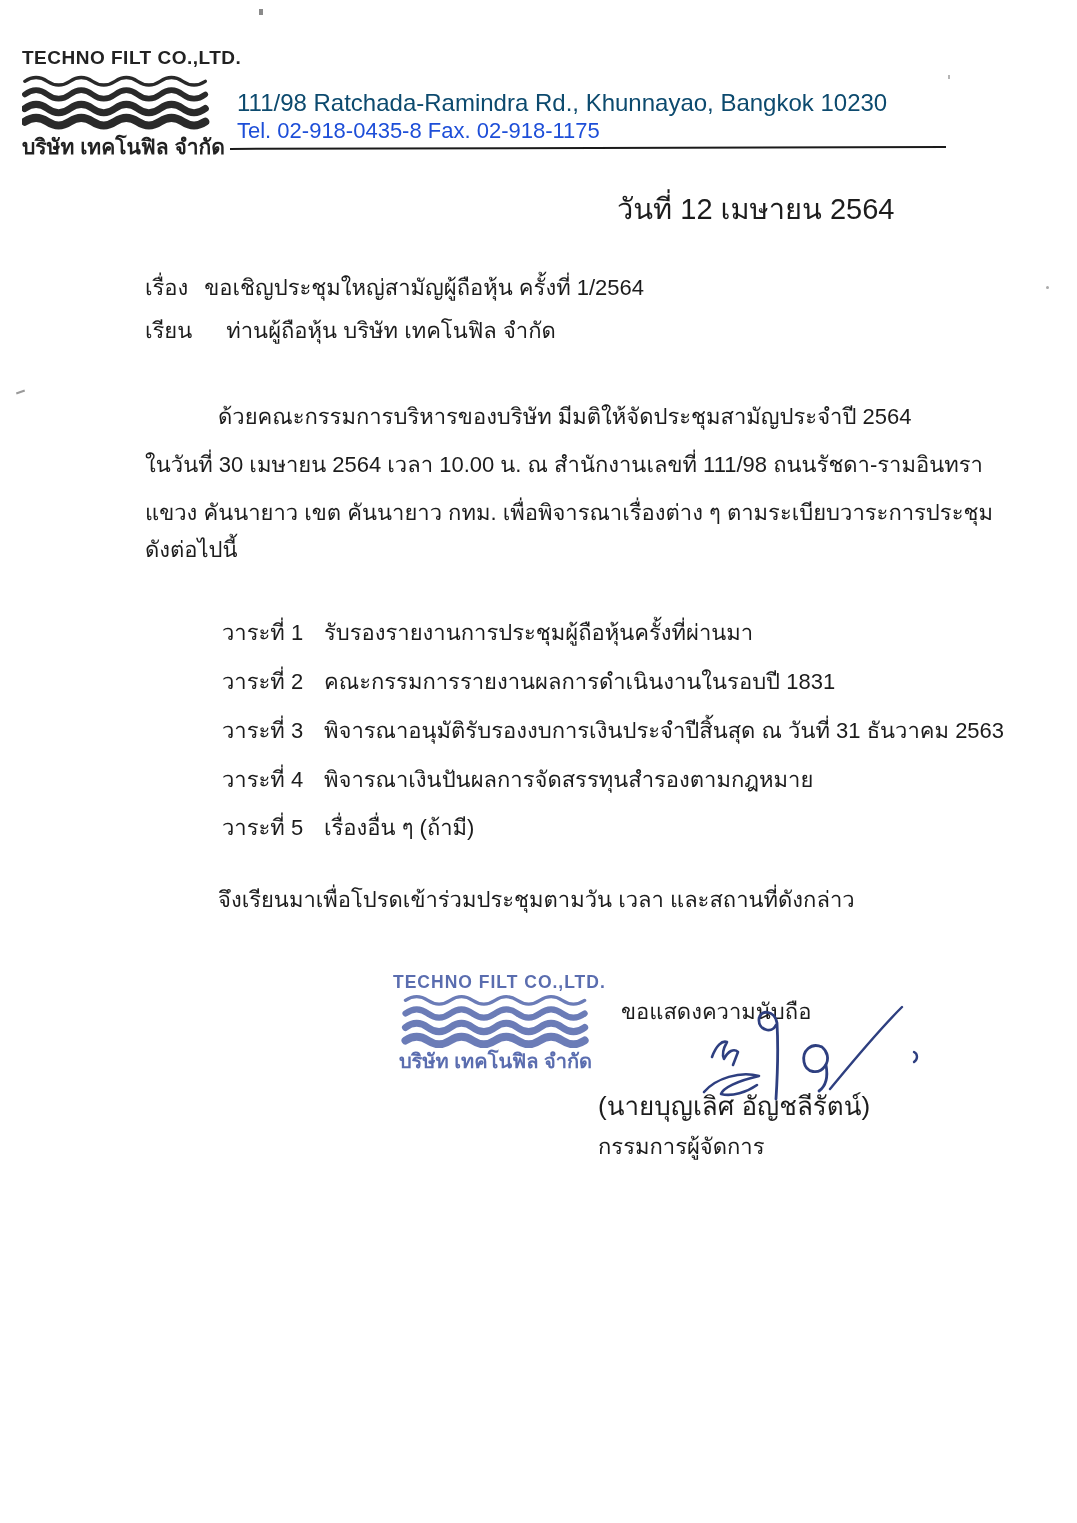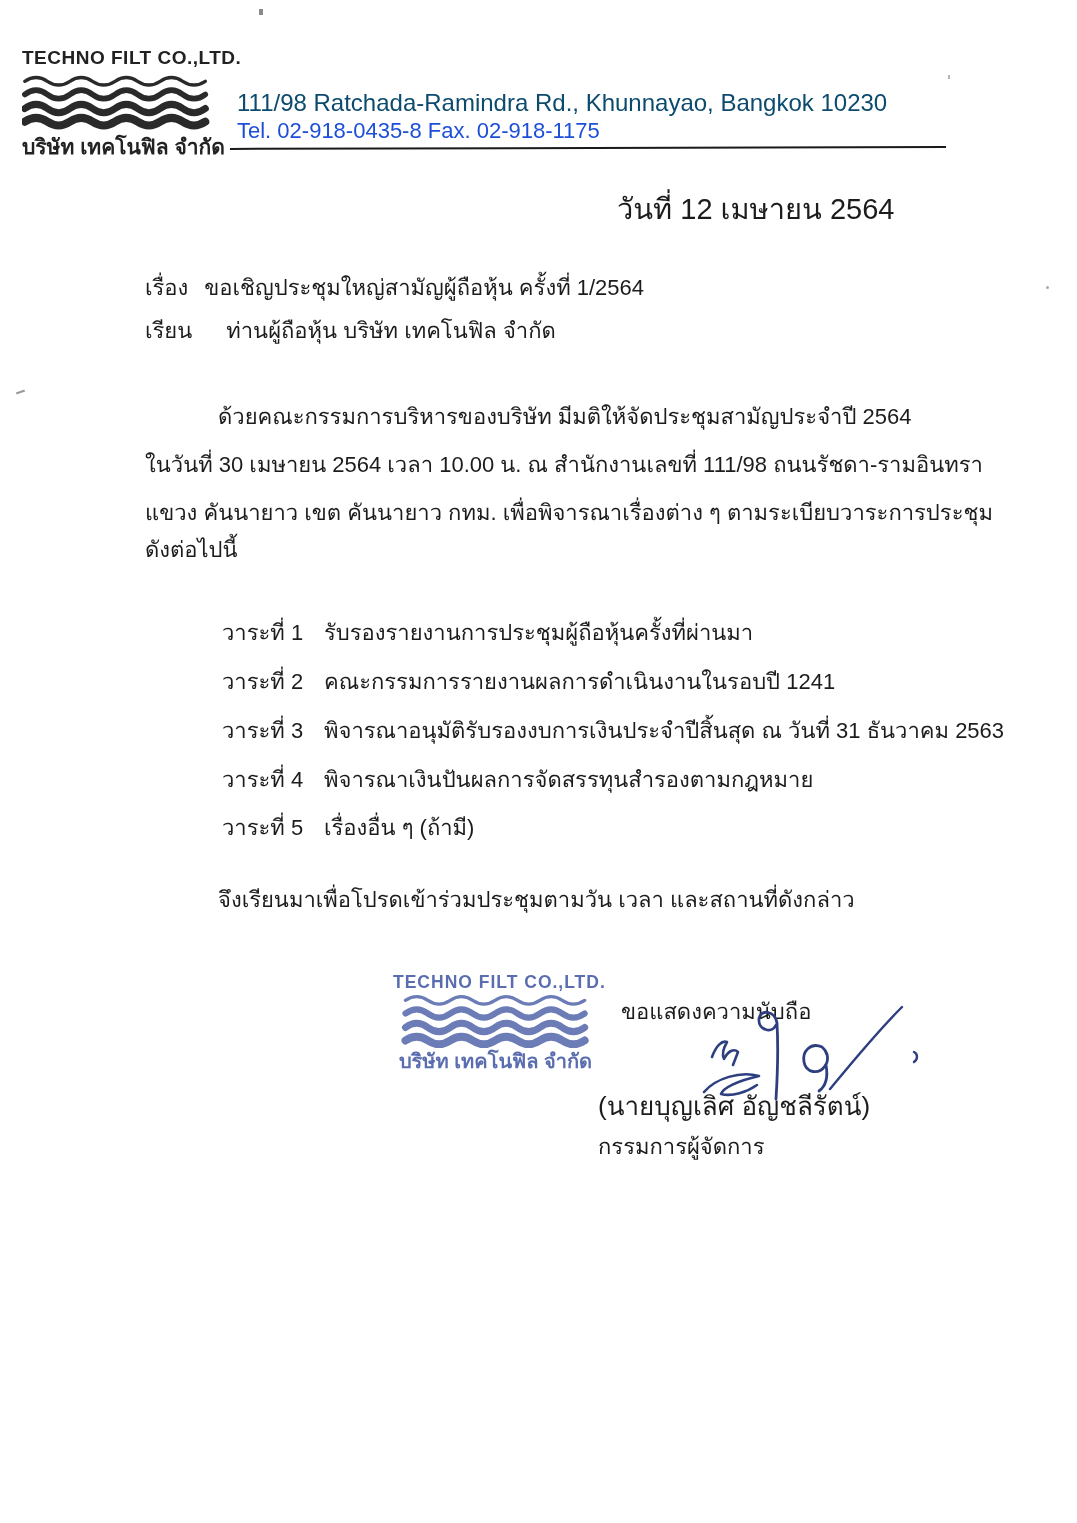--- a/index.html
+++ b/index.html
@@ -121,21 +121,21 @@
   <div class="abs body-l2">ในวันที่  30  เมษายน  2564  เวลา 10.00 น. ณ สำนักงานเลขที่  111/98 ถนนรัชดา-รามอินทรา</div>
   <div class="abs body-l3">แขวง คันนายาว เขต คันนายาว กทม.    เพื่อพิจารณาเรื่องต่าง ๆ ตามระเบียบวาระการประชุม</div>
   <div class="abs body-l4">ดังต่อไปนี้</div>
 
   <div class="abs agenda-row agenda-1">
     <span class="agenda-label">วาระที่  1</span>
     <span class="agenda-text">รับรองรายงานการประชุมผู้ถือหุ้นครั้งที่ผ่านมา</span>
   </div>
   <div class="abs agenda-row agenda-2">
     <span class="agenda-label">วาระที่  2</span>
-    <span class="agenda-text">คณะกรรมการรายงานผลการดำเนินงานในรอบปี 1241</span>
+    <span class="agenda-text">คณะกรรมการรายงานผลการดำเนินงานในรอบปี 1831</span>
   </div>
   <div class="abs agenda-row agenda-3">
     <span class="agenda-label">วาระที่  3</span>
     <span class="agenda-text">พิจารณาอนุมัติรับรองงบการเงินประจำปีสิ้นสุด ณ วันที่  31 ธันวาคม 2563</span>
   </div>
   <div class="abs agenda-row agenda-4">
     <span class="agenda-label">วาระที่  4</span>
     <span class="agenda-text">พิจารณาเงินปันผลการจัดสรรทุนสำรองตามกฎหมาย</span>
   </div>
   <div class="abs agenda-row agenda-5">

